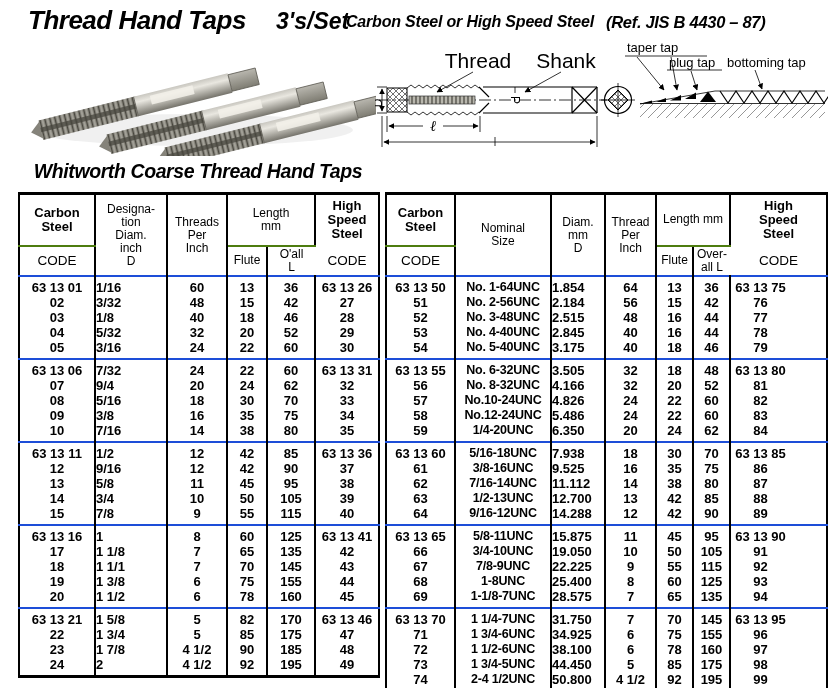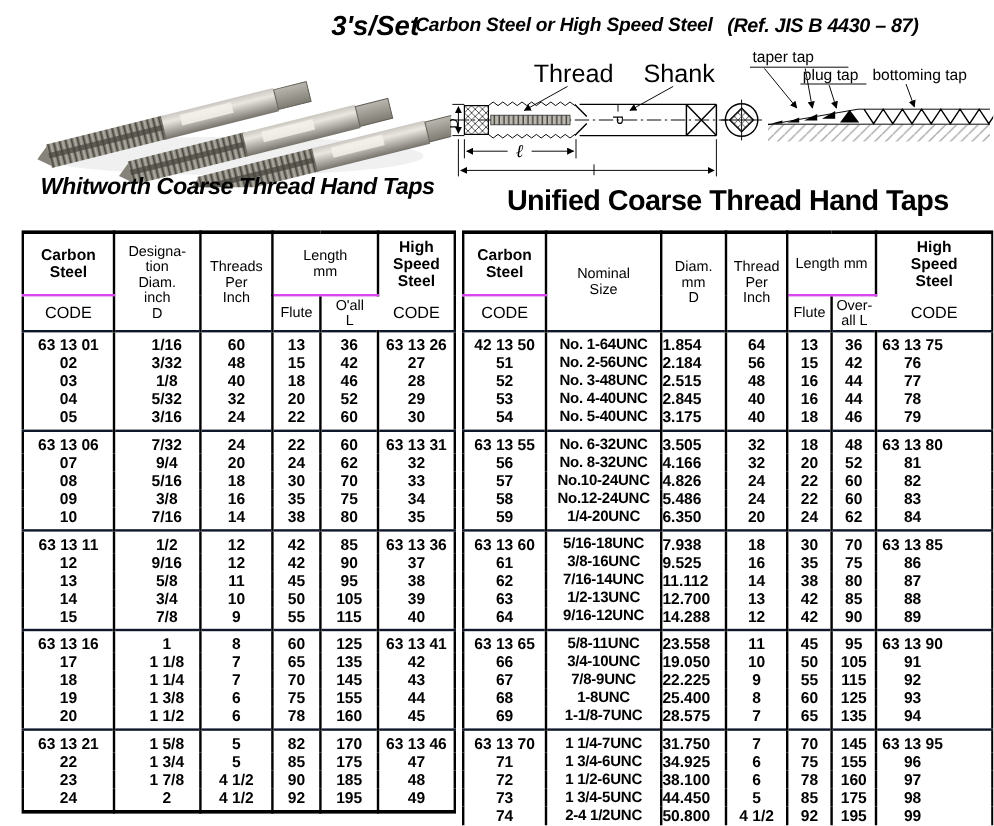--- a/index.html
+++ b/index.html
@@ -6,66 +6,67 @@
   #page{position:relative;width:828px;height:688px;background:#fff;overflow:hidden;
         font-family:"Liberation Sans",sans-serif;color:#000;}
   .abs{position:absolute;}
   .pre{white-space:pre-line;}
   
   #t-main{left:28px;top:5px;font:italic 700 26px "Liberation Sans",sans-serif;letter-spacing:-0.5px;}
   #t-set{left:276px;top:8px;font:italic 700 23px "Liberation Sans",sans-serif;}
   #t-mat{left:346px;top:13px;font:italic 700 16px "Liberation Sans",sans-serif;letter-spacing:-0.2px;}
   #t-ref{left:606px;top:13px;font:italic 700 16.5px "Liberation Sans",sans-serif;letter-spacing:-0.3px;}
   
-  #sec-whit{left:18px;top:145px;width:360px;text-align:center;
+  #sec-whit{left:18px;top:160px;width:360px;text-align:center;
             font:italic 700 19.5px "Liberation Sans",sans-serif;letter-spacing:-0.4px;}
   #sec-uni{left:385px;top:154px;width:443px;text-align:center;
            font:700 24px "Liberation Sans",sans-serif;letter-spacing:-0.5px;}
   
   .twrap{position:absolute;top:192px;}
   #wrap0{left:18px;width:360px;}
   #wrap1{left:385px;width:443px;}
   table.ttable{border-collapse:collapse;table-layout:fixed;width:100%;
                border:2px solid #000;border-top-width:3px;border-bottom-width:3px;}
   .ttable th{font-weight:400;font-size:12px;line-height:13px;text-align:center;vertical-align:middle;
              padding:0;border-right:2px solid #000;font-family:"Liberation Sans",sans-serif;}
   .ttable th:last-child{border-right:none;}
   .ttable tr.h1{height:52px;}
   .ttable tr.h2{height:30px;}
-  .ttable tr.h1 th.under{border-bottom:2px solid #d946ef;}
+  .ttable tr.h1 th.under{border-bottom:2px solid #4d7c0f;}
   .ttable th.b, .hss-title{font-weight:700;font-size:13px;line-height:14px;}
   .ttable th.codehead, .hss-code{font-size:13.5px;}
   .hss-cell{padding:0;}
   .hss-title{height:50px;display:flex;align-items:center;justify-content:center;white-space:pre-line;}
   .hss-code{height:30px;display:flex;align-items:center;justify-content:center;}
-  .ttable tbody{border-top:2px solid #0f172a;}
+  .ttable tbody{border-top:2px solid #1d4ed8;}
   .ttable td{font-weight:700;font-size:13px;line-height:15px;height:15px;padding:0;
              border-right:2px solid #000;text-align:center;font-family:"Liberation Sans",sans-serif;}
   .ttable td:last-child{border-right:none;}
   .ttable tbody tr:first-child td{padding-top:3px;}
   .ttable tbody tr:last-child td{padding-bottom:3px;}
   .col-code{text-align:right;padding-right:9px;}
   .col-hss{text-align:right;padding-right:5px;}
-  .t0 .col-size{text-align:center;padding-left:16px;}
+  .t0 .col-size{text-align:left;padding-left:0;}
   .t1 .col-size{text-align:center;font-size:12.5px;letter-spacing:-0.2px;}
   .t1 .col-diam{text-align:right;padding-right:23px;}
   .t1 .col-hss{padding-right:36px;}
   
   .ln{stroke:#000;stroke-width:1.2;fill:none;}
   .thin{stroke:#000;stroke-width:0.8;fill:none;}
   .dlab{font:21px "Liberation Sans",sans-serif;fill:#000;}
   .slab{font:13px "Liberation Sans",sans-serif;fill:#000;}
   .dimlab{font:12px "Liberation Sans",sans-serif;fill:#000;}
   .elllab{font:italic 15px "DejaVu Serif",serif;fill:#000;}
 </style>
 </head>
 <body>
 
 <div id="page">
 
+  <div id="t-main" class="abs">Thread Hand Taps</div>
   <div id="t-set" class="abs">3's/Set</div>
   <div id="t-mat" class="abs">Carbon Steel or High Speed Steel</div>
   <div id="t-ref" class="abs">(Ref. JIS B 4430 – 87)</div>
 
   <svg class="abs" style="left:18px;top:38px;" width="358" height="118" viewBox="0 0 358 118">
     <defs>
       <linearGradient id="shankG" x1="0" y1="0" x2="0" y2="1">
         <stop offset="0" stop-color="#c9c7c0"></stop>
           <stop offset="0.3" stop-color="#e9e7e0"></stop>
         <stop offset="0.7" stop-color="#a7a59d"></stop>
@@ -172,21 +173,20 @@
       <polygon points="268,63 277,60.5 277,63" fill="#000"></polygon>
       <polygon points="281,62 291,58 291,62" fill="#000"></polygon>
       <polygon points="295,60.5 306,55 306,60.5" fill="#000"></polygon>
       <polygon points="310,59 321,52.5 321,59" fill="#000"></polygon>
       <polygon points="325,62 333,51.5 341,62" fill="#000"></polygon>
       <path d="M345 51 l8 12 l8 -12 l8 12 l8 -12 l8 12 l8 -12 l8 12 l8 -12 l8 12 l8 -12 l8 12 l8 -12 l8 12 l8 -12" fill="#fff" class="ln"></path>
     </g>
   </svg>
 
   <div id="sec-whit" class="abs">Whitworth Coarse Thread Hand Taps</div>
-  <div id="sec-uni" class="abs">Unified Coarse Thread Hand Taps</div>
 
   <div id="wrap0" class="twrap">
     <table class="ttable t0">
       <colgroup>
         <col style="width:76px">
           <col style="width:72px">
           <col style="width:60px">
         <col style="width:40px">
           <col style="width:48px">
           <col style="width:64px">
@@ -357,21 +357,21 @@
           <tr>
             <td class="col-code">17</td>
             <td class="col-size">1 1/8</td>
             <td class="col-tpi">7</td>
             <td class="col-flute">65</td>
             <td class="col-oall">135</td>
             <td class="col-hss">42</td>
           </tr>
           <tr>
             <td class="col-code">18</td>
-            <td class="col-size">1 1/4</td>
+            <td class="col-size">1 1/1</td>
             <td class="col-tpi">7</td>
             <td class="col-flute">70</td>
             <td class="col-oall">145</td>
             <td class="col-hss">43</td>
           </tr>
           <tr>
             <td class="col-code">19</td>
             <td class="col-size">1 3/8</td>
             <td class="col-tpi">6</td>
             <td class="col-flute">75</td>
@@ -457,21 +457,21 @@
         </tr>
         <tr class="h2">
           <th class="codehead">CODE</th>
           <th>Flute</th>
           <th class="pre">Over-
 all L</th>
         </tr>
       </thead>
     <tbody>
           <tr>
-            <td class="col-code">42 13 50</td>
+            <td class="col-code">63 13 50</td>
             <td class="col-size">No. 1-64UNC</td>
             <td class="col-diam">1.854</td>
             <td class="col-tpi">64</td>
             <td class="col-flute">13</td>
             <td class="col-oall">36</td>
             <td class="col-hss">63 13 75</td>
           </tr>
           <tr>
             <td class="col-code">51</td>
             <td class="col-size">No. 2-56UNC</td>
@@ -600,21 +600,21 @@
             <td class="col-tpi">12</td>
             <td class="col-flute">42</td>
             <td class="col-oall">90</td>
             <td class="col-hss">89</td>
           </tr>
         </tbody>
         <tbody>
           <tr>
             <td class="col-code">63 13 65</td>
             <td class="col-size">5/8-11UNC</td>
-            <td class="col-diam">23.558</td>
+            <td class="col-diam">15.875</td>
             <td class="col-tpi">11</td>
             <td class="col-flute">45</td>
             <td class="col-oall">95</td>
             <td class="col-hss">63 13 90</td>
           </tr>
           <tr>
             <td class="col-code">66</td>
             <td class="col-size">3/4-10UNC</td>
             <td class="col-diam">19.050</td>
             <td class="col-tpi">10</td>

